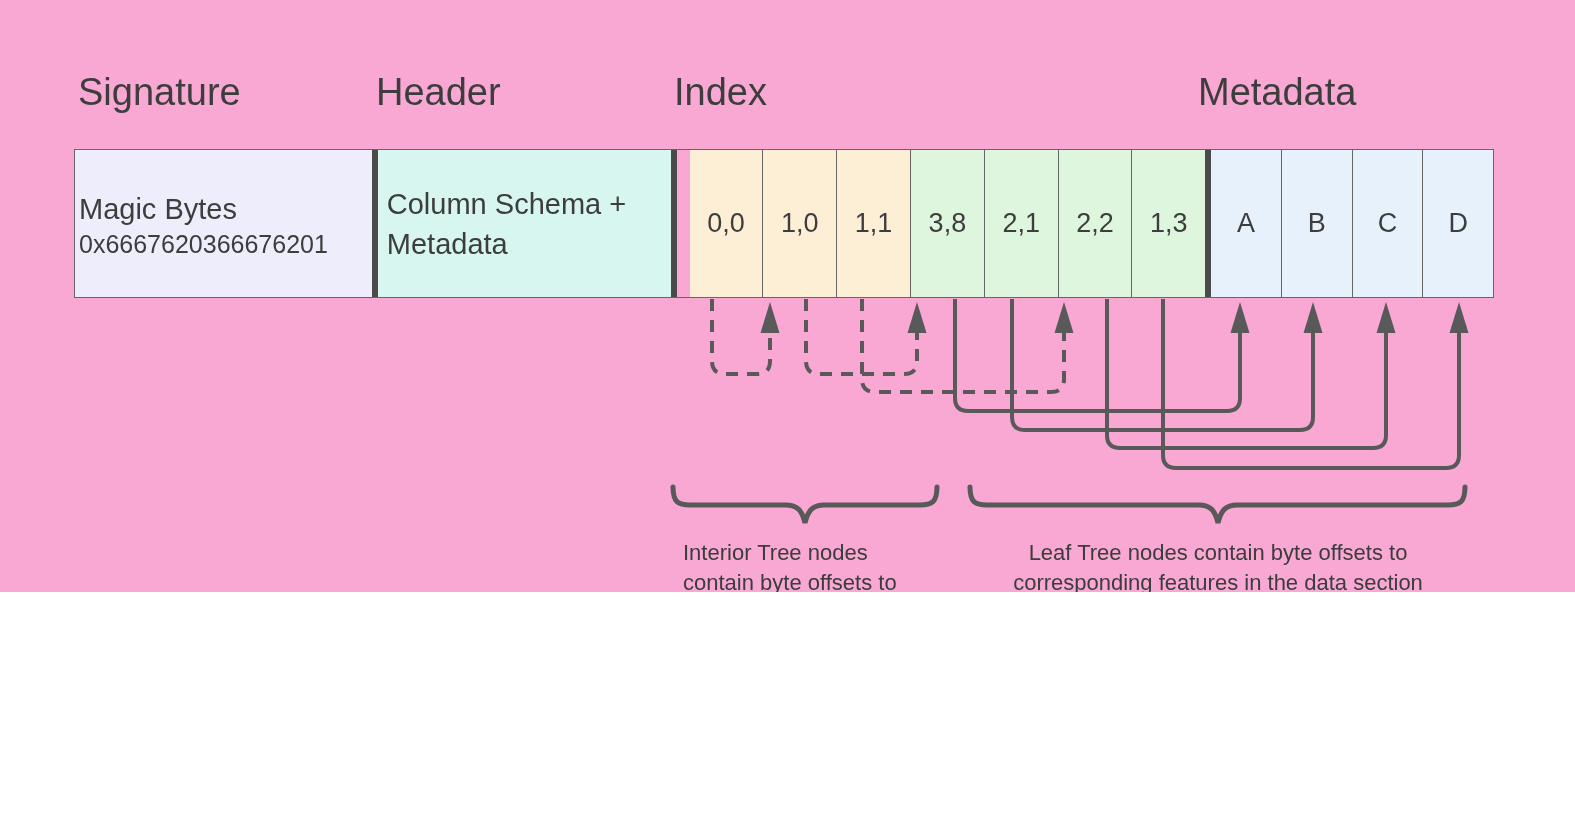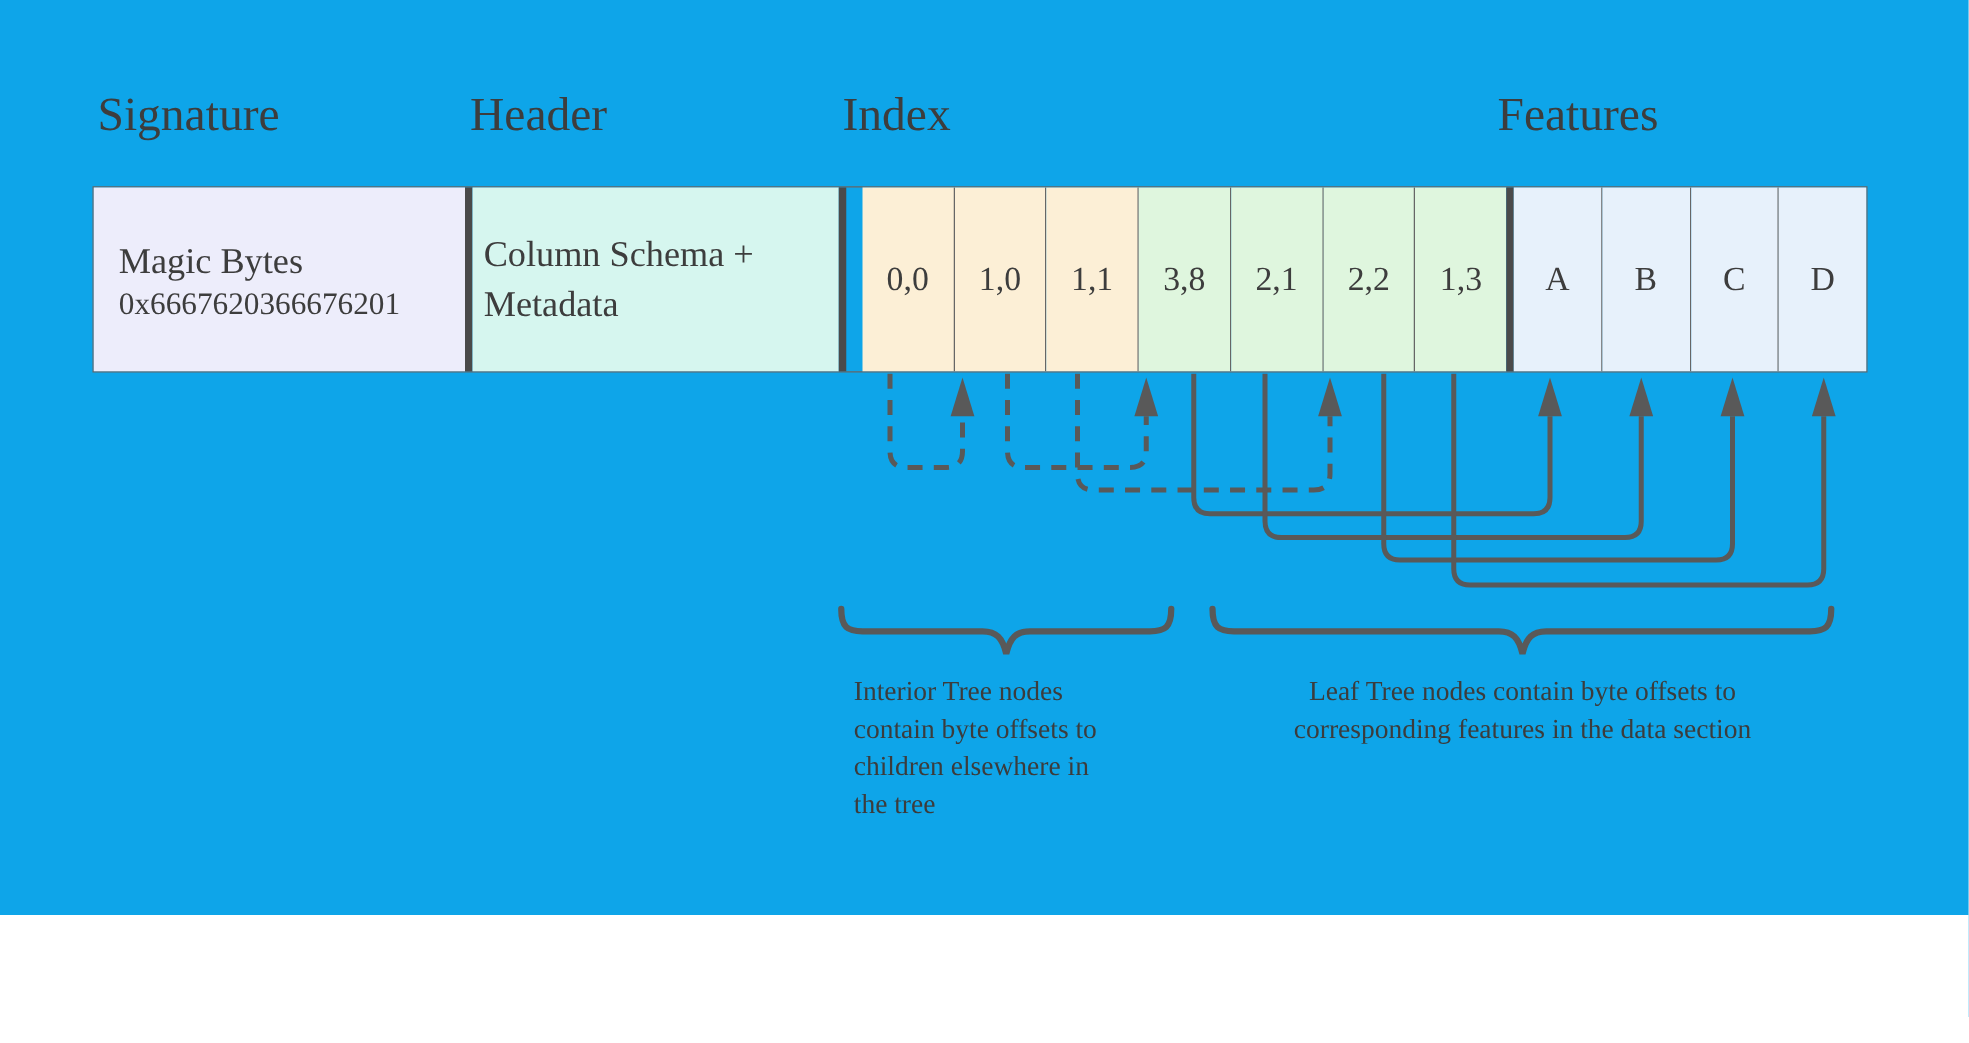--- a/index.html
+++ b/index.html
@@ -1,29 +1,29 @@
 <!DOCTYPE html>
 <html><head>
 <meta charset="utf-8">
 <style>
   html,body{margin:0;padding:0;background:#fff;}
   #canvas{
-    position:relative;width:1575px;height:732px;background:#0ea5e9;overflow:hidden;
-    font-family:Liberation Serif, serif;color:#3d3d3d;
+    position:relative;width:1575px;height:592px;background:#f9a8d4;overflow:hidden;
+    font-family:Liberation Sans, sans-serif;color:#3d3d3d;
   }
   .section-label{
     position:absolute;top:70px;font-size:38px;line-height:44px;color:#3d3d3d;white-space:nowrap;
   }
   #bar{
     position:absolute;left:74px;top:149px;width:1420px;height:149px;
     display:flex;flex-direction:row;align-items:stretch;
     border:1px solid #666;box-sizing:border-box;
   }
   .cell{box-sizing:border-box;display:flex;flex-direction:column;justify-content:center;}
-  .cell-magic{width:300px;padding-left:20px;}
+  .cell-magic{width:300px;padding-left:4px;}
   .cell-header{width:296px;padding-left:9px;padding-right:0;}
   .thick-divider{width:6px;flex:0 0 6px;}
   .index-group{width:521px;display:flex;flex-direction:row;padding-left:13px;}
   .features-group{width:285px;display:flex;flex-direction:row;}
   .index-cell,.feature-cell{
     flex:1 1 0;display:flex;align-items:center;justify-content:center;
     font-size:27px;border-right:1px solid #666;box-sizing:border-box;
   }
   .index-cell:last-child,.feature-cell:last-child{border-right:none;}
   .cell-title{font-size:29px;line-height:40px;}
@@ -34,21 +34,21 @@
   #caption-leaf{left:978px;top:538px;width:480px;text-align:center;}
 </style>
 </head>
 <body>
 
 <div id="canvas">
 
   <div class="section-label" style="left:78px">Signature</div>
   <div class="section-label" style="left:376px">Header</div>
   <div class="section-label" style="left:674px">Index</div>
-  <div class="section-label" style="left:1198px">Features</div>
+  <div class="section-label" style="left:1198px">Metadata</div>
 
   <div id="bar">
 
     <div class="cell cell-magic" style="background: rgb(237, 237, 251);">
       <div class="cell-title">Magic Bytes</div>
       <div class="cell-sub">0x6667620366676201</div>
     </div>
 
     <div class="thick-divider" style="background: rgb(74, 74, 74);"></div>
 

